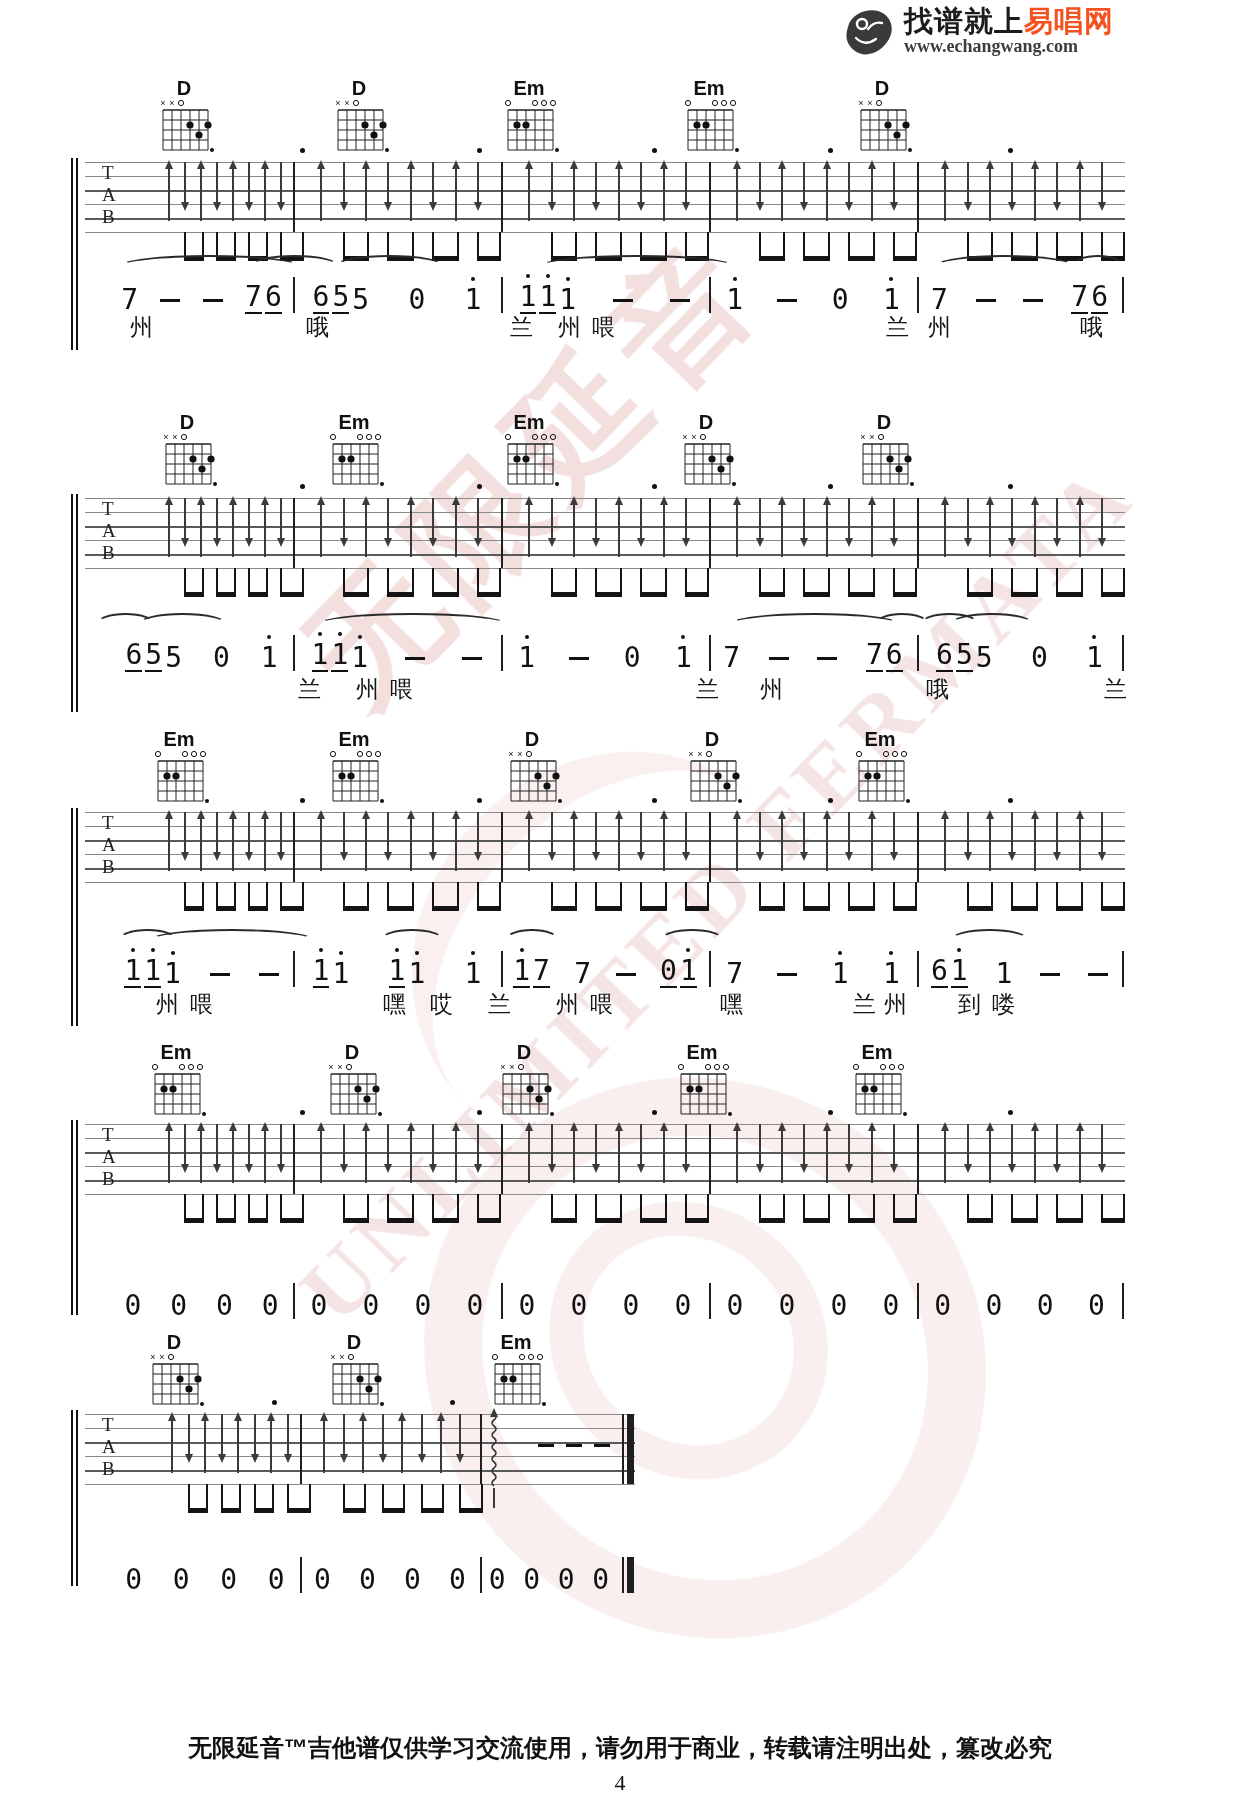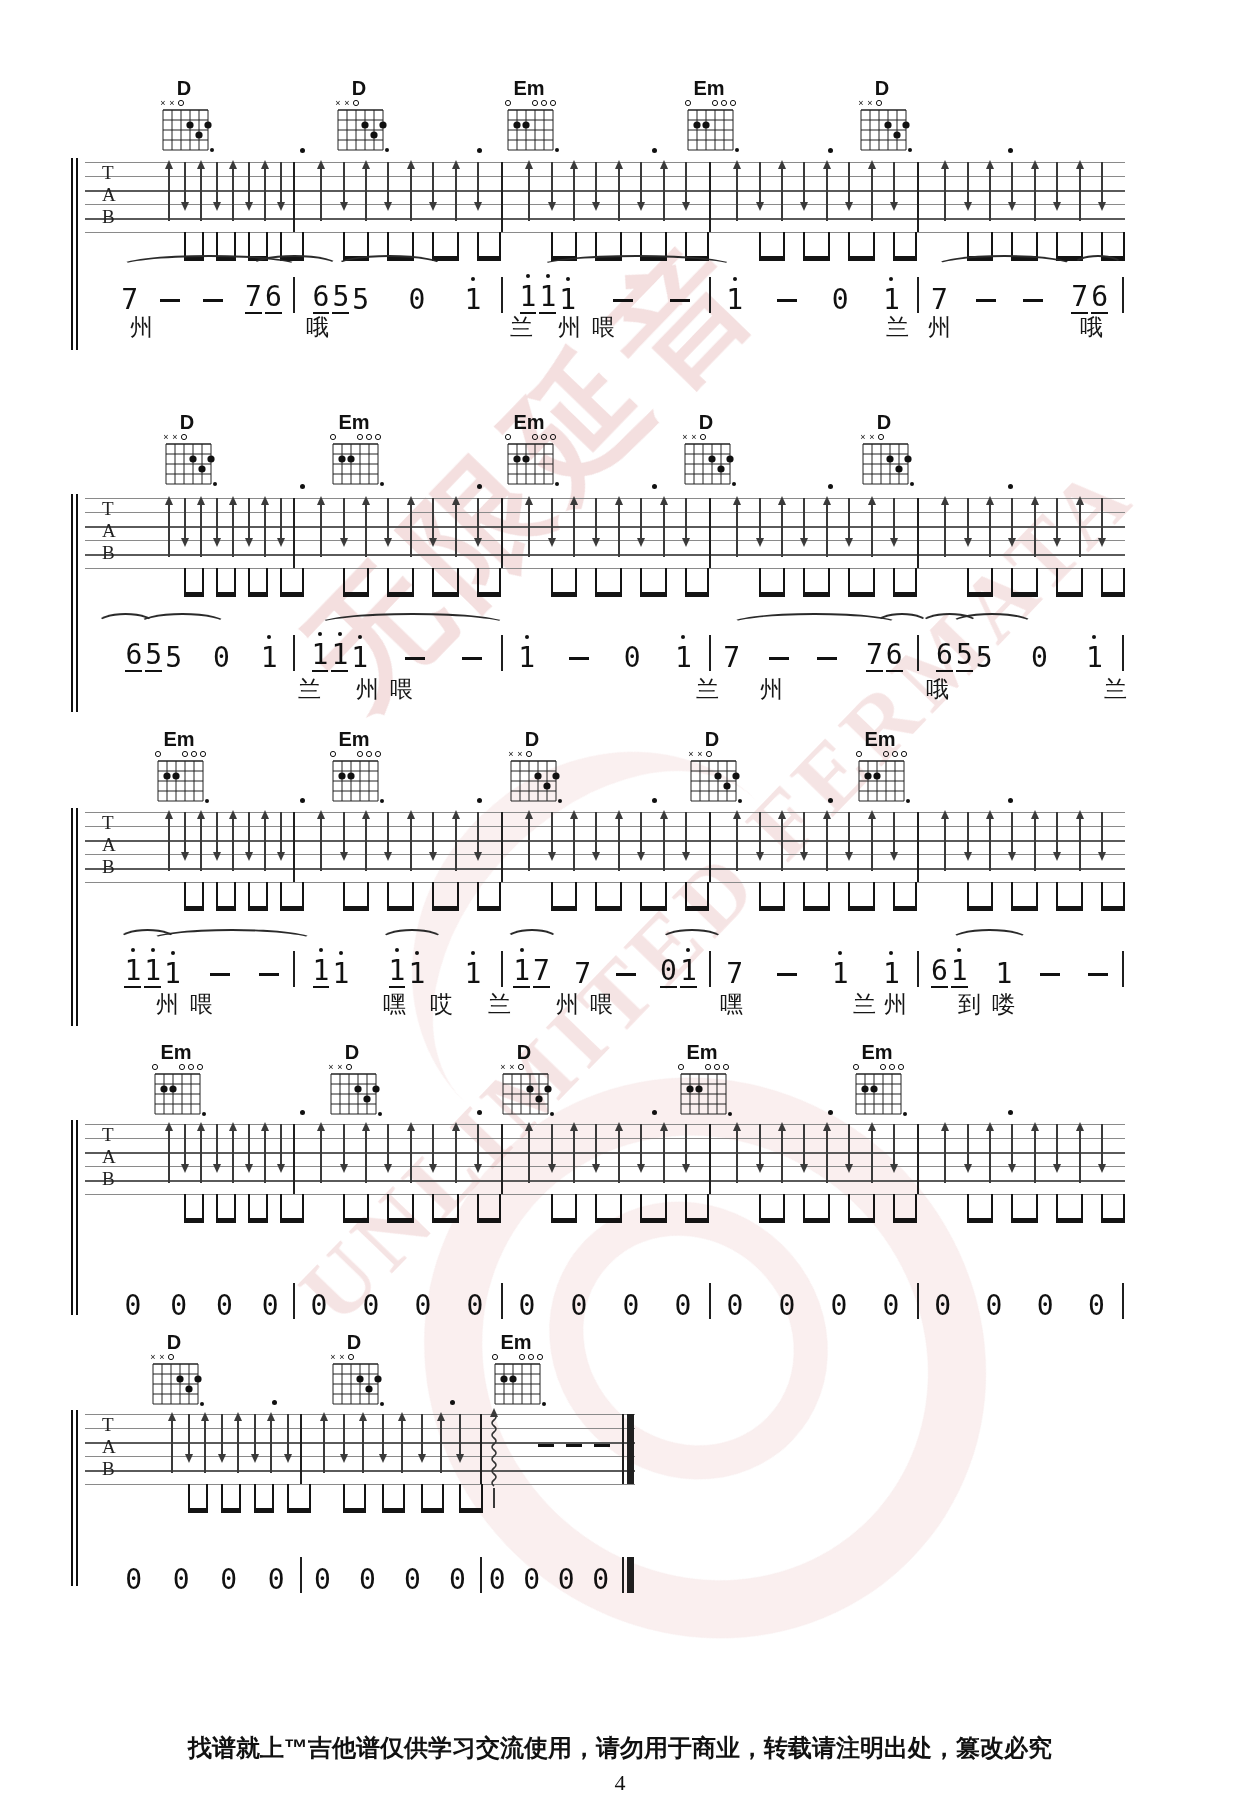--- a/index.html
+++ b/index.html
@@ -57,20 +57,31 @@
   .footer{position:absolute;left:0;top:1732px;width:1240px;text-align:center;font-size:24px;
           font-weight:bold;color:#111;z-index:4;}
   .pageno{position:absolute;left:0;top:1770px;width:1240px;text-align:center;font-size:22px;color:#111;
           font-family:"Liberation Serif",serif;z-index:4;}
 </style>
 </head>
 <body>
 
 <div id="page">
 
+  <div class="logo">
+    <svg width="54" height="50" viewBox="0 0 54 50">
+      <path d="M6 20 C9 6 26 1 36 4 C49 8 53 21 47 32 C40 45 24 52 13 44 C4 37 3 29 6 20 Z" fill="#3a3a3a"></path>
+      <circle cx="20" cy="17" r="5" fill="none" stroke="#fff" stroke-width="2.4"></circle>
+      <path d="M14 31 q9 9 20 1 M26 22 q6 -8 14 -6" stroke="#fff" stroke-width="2.4" fill="none" stroke-linecap="round"></path>
+    </svg>
+    <div>
+      <div class="logo-l1"><span>找谱就上</span><span class="orange">易唱网</span></div>
+      <div class="logo-l2">www.echangwang.com</div>
+    </div>
+  </div>
 
   <div class="watermark">
     <div class="wm-ring r1"></div>
     <div class="wm-ring r2"></div>
     <div class="wm-ring r3"></div>
     <div class="wm-cjk">无限延音</div>
     <div class="wm-latin">UNLIMITED FERMATA</div>
   </div>
 
   <div id="score">
@@ -1488,15 +1499,15 @@
         <div class="grp">
           <div class="tok">0</div>
         </div>
       </div>
       <div class="jbar" style="left: 300px; top: 1557px;"></div>
       <div class="jbar" style="left: 480px; top: 1557px;"></div>
       <div class="jbar" style="left: 622px; top: 1557px;"></div>
       <div class="jbar fat" style="left: 627px; top: 1557px;"></div>
     </div>
 
-  <div class="footer">找谱就上™吉他谱仅供学习交流使用，请勿用于商业，转载请注明出处，篡改必究</div>
+  <div class="footer">无限延音™吉他谱仅供学习交流使用，请勿用于商业，转载请注明出处，篡改必究</div>
   <div class="pageno">4</div>
 </div>
 
 </body></html>

